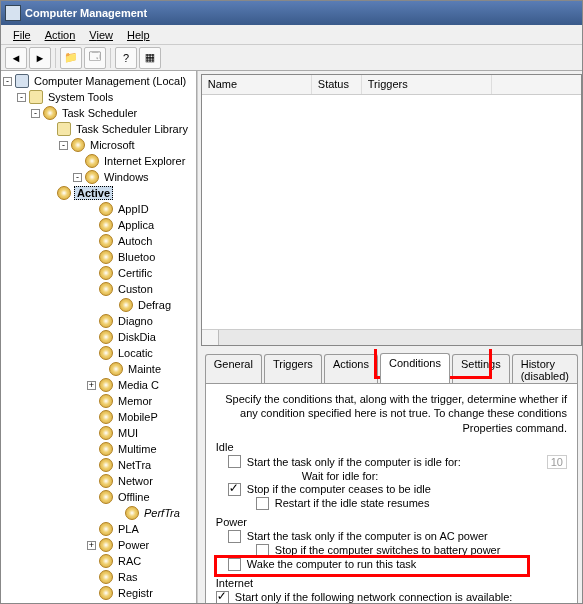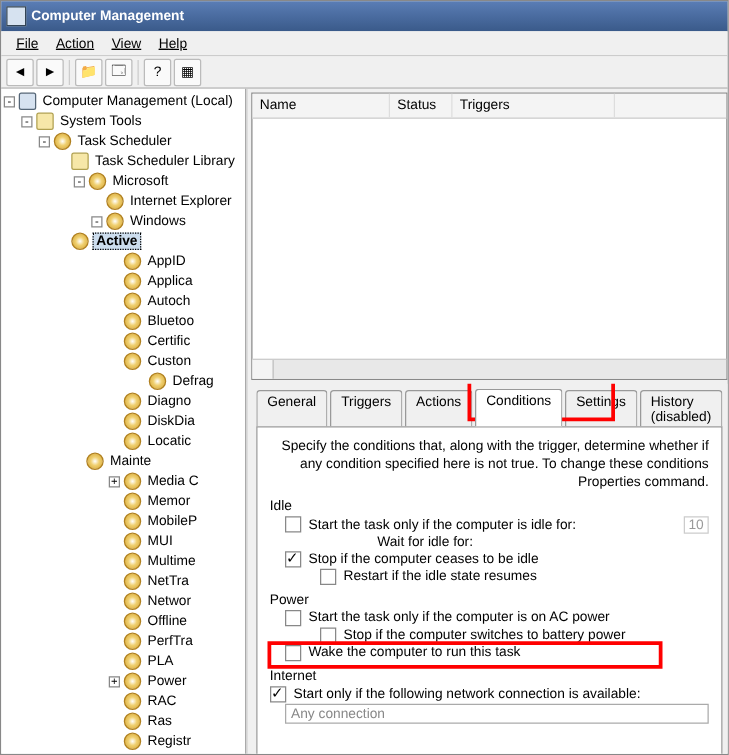--- a/index.html
+++ b/index.html
@@ -17,21 +17,21 @@
 .tree { width: 200px; background: #fff; border-right: 1px solid #aaa; overflow: hidden; padding: 2px 0; }
 .trow { display: flex; align-items: center; height: 16px; white-space: nowrap; cursor: default; }
 .trow.sel .lbl { background: #cde; border: 1px dotted #000; }
 .pm { width: 9px; height: 9px; border: 1px solid #888; background: #fff; color: #000; font-size: 9px; line-height: 7px; text-align: center; margin-right: 3px; flex-shrink: 0; }
 .pm.empty { border: none; background: transparent; }
 .ticon2 { width: 14px; height: 14px; margin-right: 3px; flex-shrink: 0; border-radius: 50%; background: radial-gradient(#fff,#f0d070 40%,#d0a030); border: 1px solid #b08020; }
 .ticon2.root { border-radius: 2px; background: #d6e2f0; border: 1px solid #567; }
 .ticon2.fold { border-radius: 2px; background: #f6e7a8; border: 1px solid #b0a050; }
 .lbl { padding: 0 2px; }
 .right { flex: 1; background: #f0f0f0; display: flex; flex-direction: column; border-left: 1px solid #ccc; }
-.listpane { height: 230px; background: #fff; margin: 3px 0 3px 3px; border: 1px solid #888; position: relative; display: flex; flex-direction: column; }
+.listpane { height: 272px; background: #fff; margin: 3px 0 3px 3px; border: 1px solid #888; position: relative; display: flex; flex-direction: column; }
 .colhdr { display: flex; height: 20px; background: #f4f4f4; border-bottom: 1px solid #ccc; }
 .colhdr div { border-right: 1px solid #ddd; padding: 3px 6px; }
 .listbody { flex: 1; }
 .hscroll { height: 16px; background: #e8e8e8; border-top: 1px solid #ccc; position: relative; }
 .hscroll::before { content:''; position:absolute; left:0; top:0; width:16px; height:100%; background:#f4f4f4; border-right:1px solid #bbb;}
 .tabpane { flex: 1; margin: 0 0 0 3px; background: #f0f0f0; position: relative; overflow: hidden; }
 .tabs { display: flex; gap: 2px; padding: 4px 4px 0; }
 .tab { background: #f0f0f0; border: 1px solid #999; border-bottom: none; padding: 3px 8px 2px; border-radius: 3px 3px 0 0; cursor: default; position: relative; top: 1px; }
 .tab.active { background: #fff; z-index: 2; padding-bottom: 3px; top: 0; }
 .tabbody { border: 1px solid #999; background: #fff; padding: 8px 10px 10px; margin: 0 4px; height: calc(100% - 26px); overflow: hidden; position: relative; }
@@ -153,21 +153,21 @@
         <div class="trow" style="padding-left: 86px;">
           <span class="pm empty"></span>
           <span class="ticon2 "></span>
           <span class="lbl">DiskDia</span>
         </div>
         <div class="trow" style="padding-left: 86px;">
           <span class="pm empty"></span>
           <span class="ticon2 "></span>
           <span class="lbl">Locatic</span>
         </div>
-        <div class="trow" style="padding-left: 56px;">
+        <div class="trow" style="padding-left: 96px;">
           <span class="pm empty"></span>
           <span class="ticon2 "></span>
           <span class="lbl">Mainte</span>
         </div>
         <div class="trow" style="padding-left: 86px;">
           <span class="pm">+</span>
           <span class="ticon2 "></span>
           <span class="lbl">Media C</span>
         </div>
         <div class="trow" style="padding-left: 86px;">
@@ -198,21 +198,21 @@
         <div class="trow" style="padding-left: 86px;">
           <span class="pm empty"></span>
           <span class="ticon2 "></span>
           <span class="lbl">Networ</span>
         </div>
         <div class="trow" style="padding-left: 86px;">
           <span class="pm empty"></span>
           <span class="ticon2 "></span>
           <span class="lbl">Offline</span>
         </div>
-        <div class="trow" style="padding-left: 86px;">
+        <div class="trow" style="padding-left: 112px; font-style: italic;">
           <span class="pm empty"></span>
           <span class="ticon2 "></span>
           <span class="lbl">PerfTra</span>
         </div>
         <div class="trow" style="padding-left: 86px;">
           <span class="pm empty"></span>
           <span class="ticon2 "></span>
           <span class="lbl">PLA</span>
         </div>
         <div class="trow" style="padding-left: 86px;">

